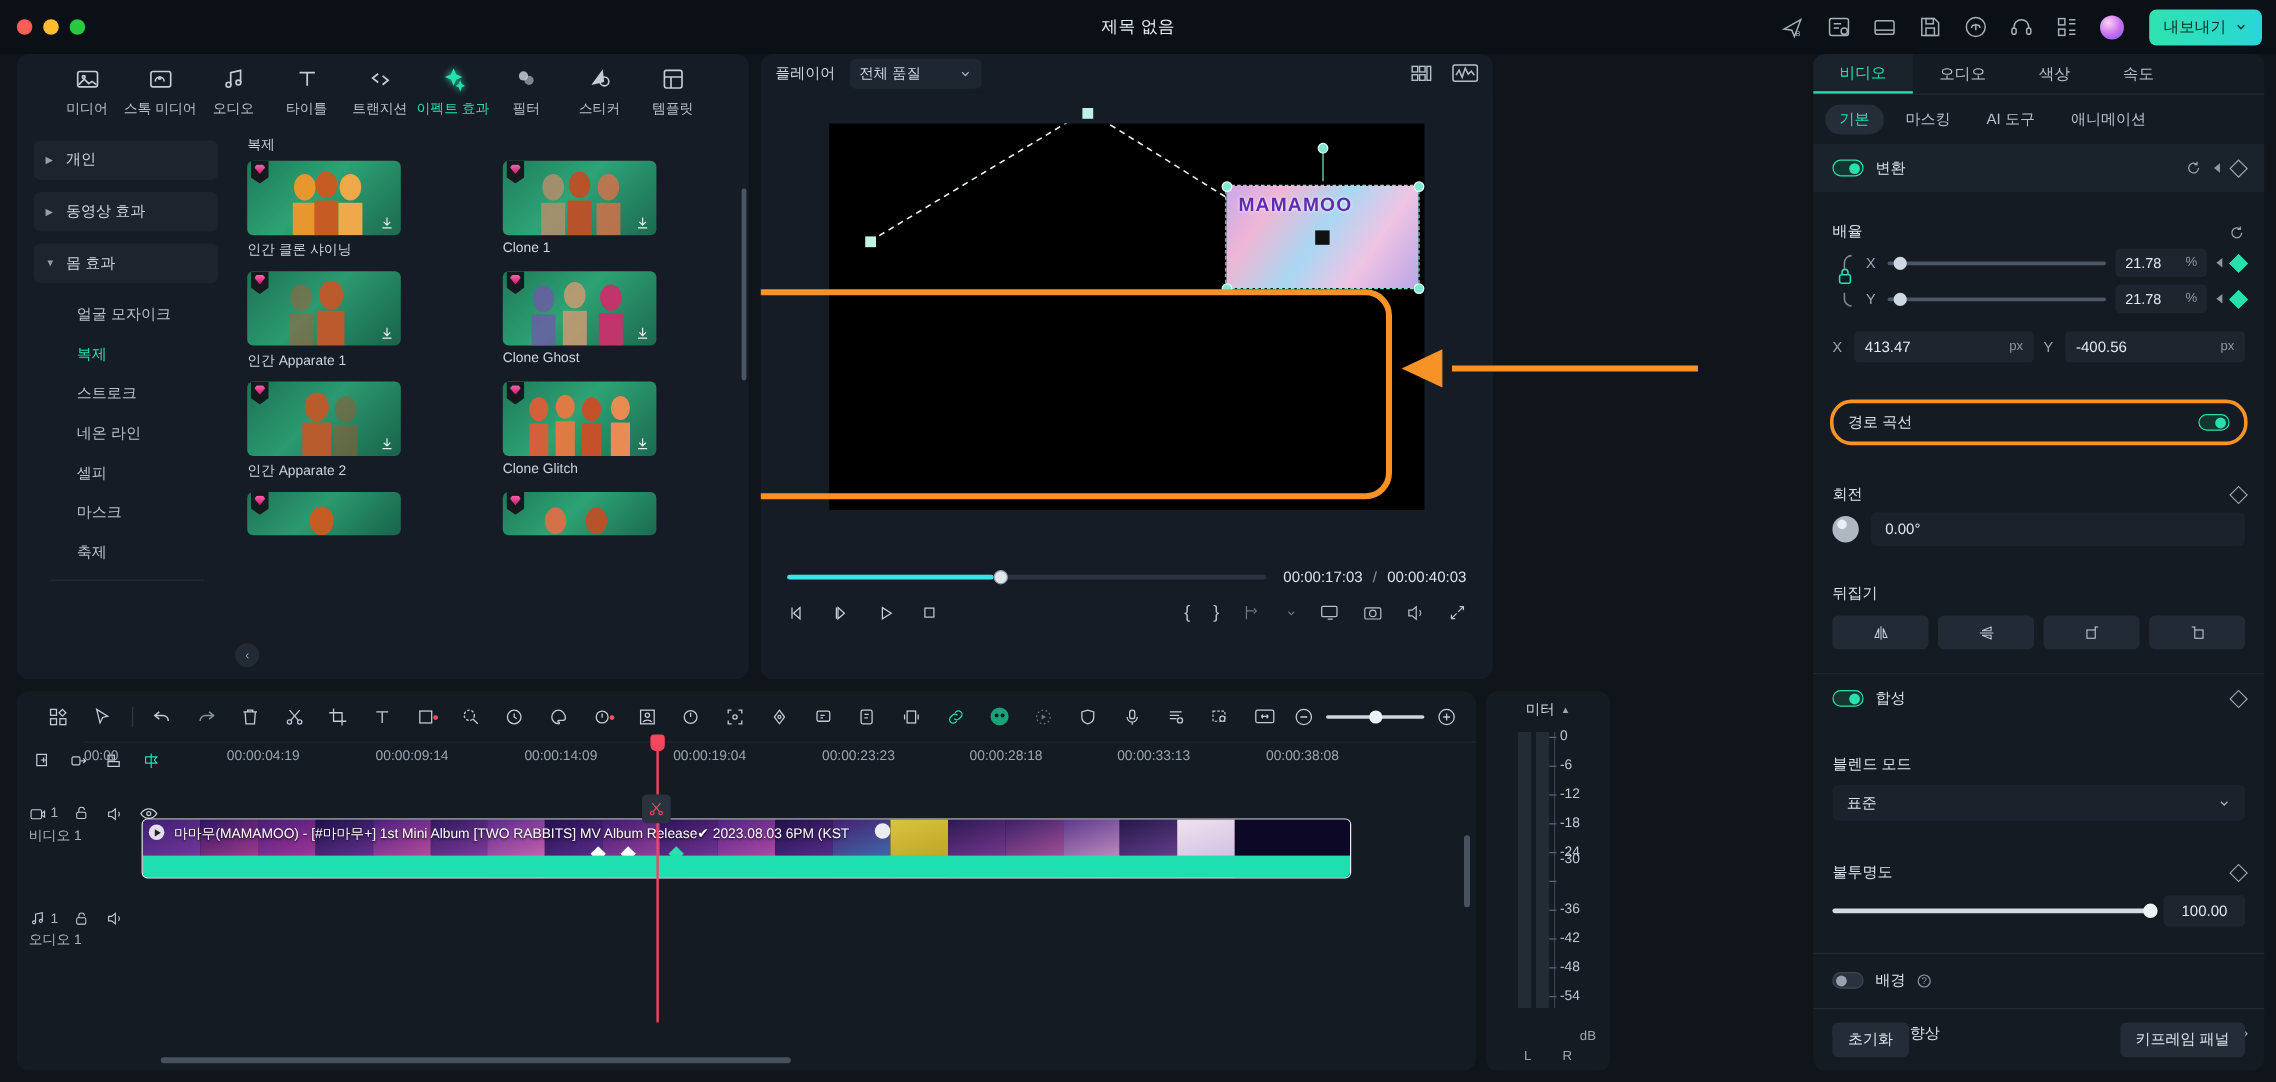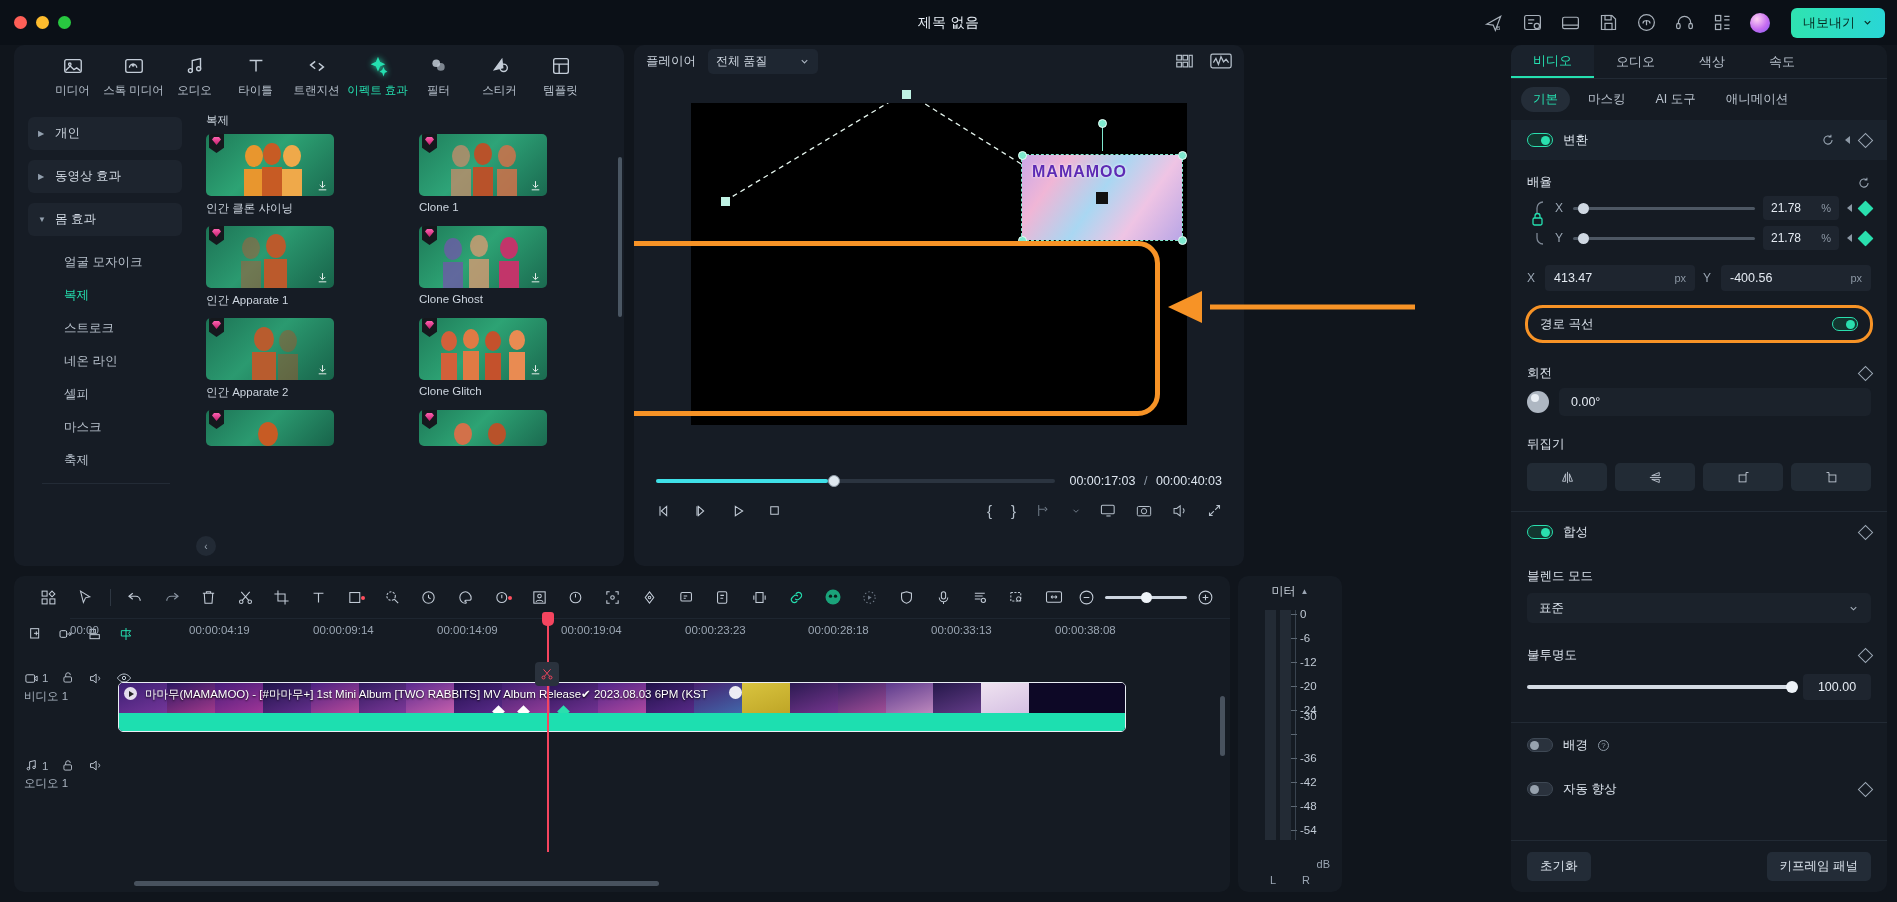--- a/index.html
+++ b/index.html
@@ -148,21 +148,21 @@
   .right {
     position: absolute; right: 10px; top: 45px; width: 376px; height: 847px;
     background: #151b23; border-radius: 10px; overflow: hidden;
   }
   .rtabs { display: flex; gap: 0; height: 34px; border-bottom: 1px solid #222a34; }
   .rtab { flex: 0 0 auto; padding: 0 22px; display: flex; align-items: center; font-size: 13px; color: #b9c2cd; }
   .rtab.active { color: #25e0b0; border-bottom: 2px solid #25e0b0; background: #1a222c; }
   .rsubtabs { display: flex; align-items: center; gap: 6px; padding: 8px 10px; }
   .rsub { font-size: 12.5px; color: #b9c2cd; padding: 4px 12px; border-radius: 13px; }
   .rsub.active { color: #25e0b0; background: #242d38; }
-  .rrow { display: flex; align-items: center; padding: 0 16px; }
+  .rrow { display: flex; align-items: center; padding: 0 16px; margin-top: 11px; }
   .toggle-head { height: 40px; display: flex; align-items: center; padding: 0 16px; gap: 10px; background: #1a222c; }
   .tg { width: 26px; height: 14px; border-radius: 7px; position: relative; }
   .tg.on { background: #13362f; border: 1px solid #2adfae; }
   .tg.on::after { content: ""; position: absolute; right: 2px; top: 1.5px; width: 9px; height: 9px; border-radius: 50%; background: #2adfae; }
   .tg.off { background: #2a323d; border: 1px solid #3e4854; }
   .tg.off::after { content: ""; position: absolute; left: 2px; top: 1.5px; width: 9px; height: 9px; border-radius: 50%; background: #97a2ae; }
   .lbl { font-size: 12.5px; color: #dbe3ec; }
   .ico-right { margin-left: auto; display: flex; align-items: center; gap: 10px; }
   .kd { width: 11px; height: 11px; transform: rotate(45deg); border: 1.4px solid #9aa6b3; }
   .kd.on { background: #2adfae; border-color: #2adfae; }
@@ -834,21 +834,21 @@
           <span class="u" style="font-size:11px;color:#8b96a3">px</span>
         </span>
         <span class="axis">Y</span>
         <span class="numwide">
           <span>-400.56</span>
           <span class="u" style="font-size:11px;color:#8b96a3">px</span>
         </span>
       </div>
     </div>
 
-    <div class="path-row path-highlight" style="margin-top:12px; height:38px;">
+    <div class="path-row path-highlight" style="margin-top:29px; height:38px;">
       <span class="lbl">경로 곡선</span>
       <span class="ico-right">
         <span class="tg on"></span>
       </span>
     </div>
 
     <div class="block">
       <div class="rrow" style="padding:6px 0 6px 0">
         <span class="lbl">회전</span>
         <span class="ico-right">
@@ -1279,21 +1279,21 @@
       <span class="bar l"></span>
       <span class="bar r"></span>
       <span class="scaleline"></span>
       <span class="smark" style="top:4px"></span>
         <span class="slab" style="top:-2px">0</span>
       <span class="smark" style="top:28px"></span>
         <span class="slab" style="top:22px">-6</span>
       <span class="smark" style="top:52px"></span>
         <span class="slab" style="top:46px">-12</span>
       <span class="smark" style="top:76px"></span>
-        <span class="slab" style="top:70px">-20</span>
+        <span class="slab" style="top:70px">-18</span>
       <span class="smark" style="top:100px"></span>
         <span class="slab" style="top:94px">-24</span>
       <span class="smark" style="top:124px"></span>
         <span class="slab" style="top:100px">-30</span>
       <span class="smark" style="top:148px"></span>
         <span class="slab" style="top:142px">-36</span>
       <span class="smark" style="top:172px"></span>
         <span class="slab" style="top:166px">-42</span>
       <span class="smark" style="top:196px"></span>
         <span class="slab" style="top:190px">-48</span>

